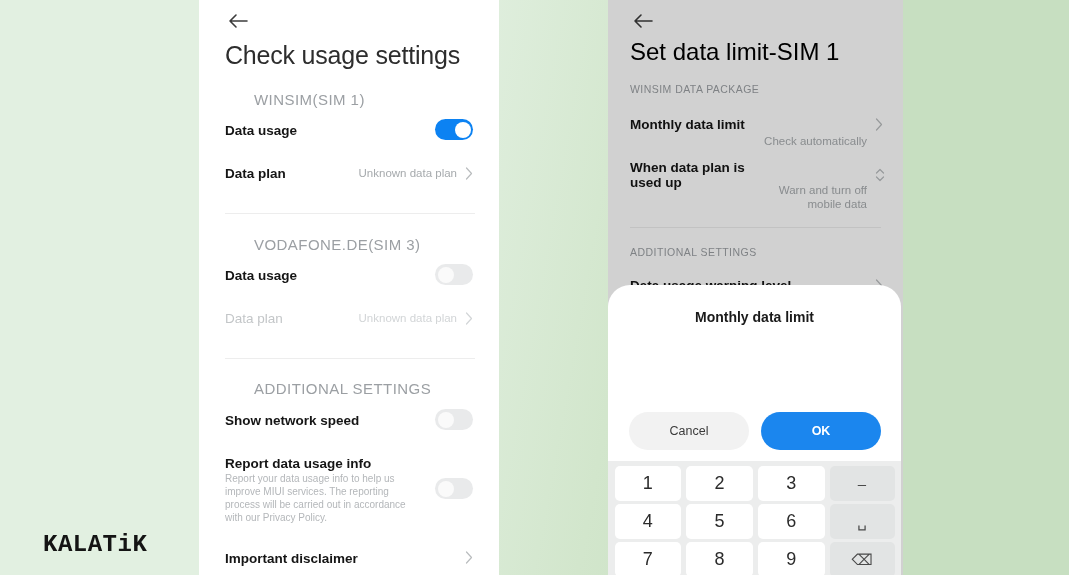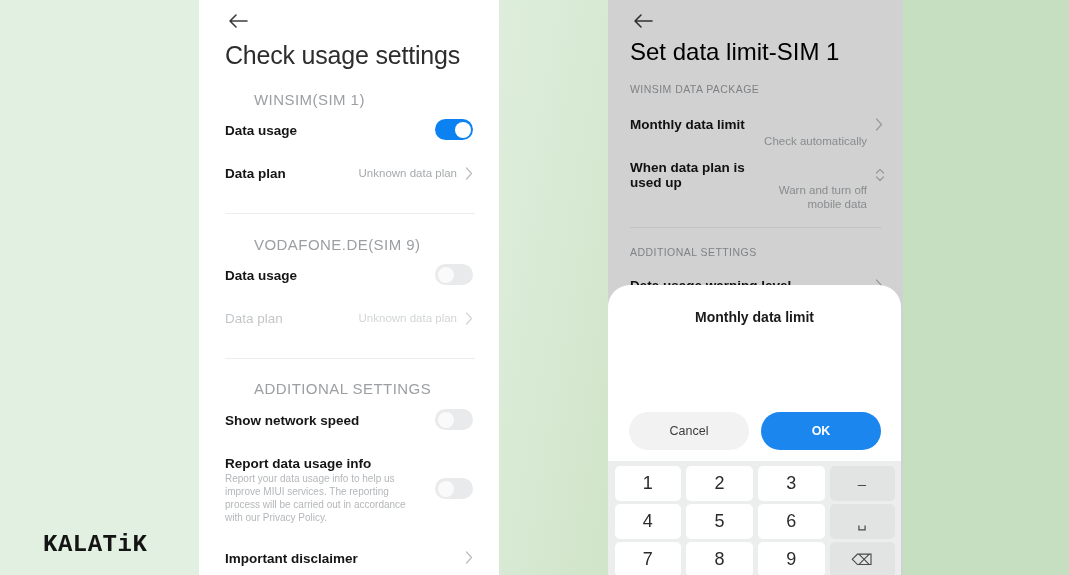--- a/index.html
+++ b/index.html
@@ -343,21 +343,21 @@
   <div class="row-title" style="top:166px">Data plan</div>
   <div class="row-value" style="top:167px">Unknown data plan</div>
   <div class="chev" style="top:166px">
     <svg viewBox="0 0 8 13" width="8" height="13" aria-hidden="true">
         <path d="M1.5 1 L6.5 6.5 L1.5 12" stroke="#b9bcbe" stroke-width="1.2" fill="none" stroke-linecap="round" stroke-linejoin="round"></path>
       </svg>
   </div>
 
   <div class="hr" style="top:213px"></div>
 
-  <div class="sec-label" style="top:236px">VODAFONE.DE(SIM 9)</div>
+  <div class="sec-label" style="top:236px">VODAFONE.DE(SIM 3)</div>
 
   <div class="row-title" style="top:268px">Data usage</div>
   <div class="toggle off" style="top:264px">
       <span class="knob"></span>
     </div>
 
   <div class="row-title muted" style="top:311px">Data plan</div>
   <div class="row-value" style="top:312px;color:#d2d5d7">Unknown data plan</div>
   <div class="chev" style="top:311px">
     <svg viewBox="0 0 8 13" width="8" height="13" aria-hidden="true">

